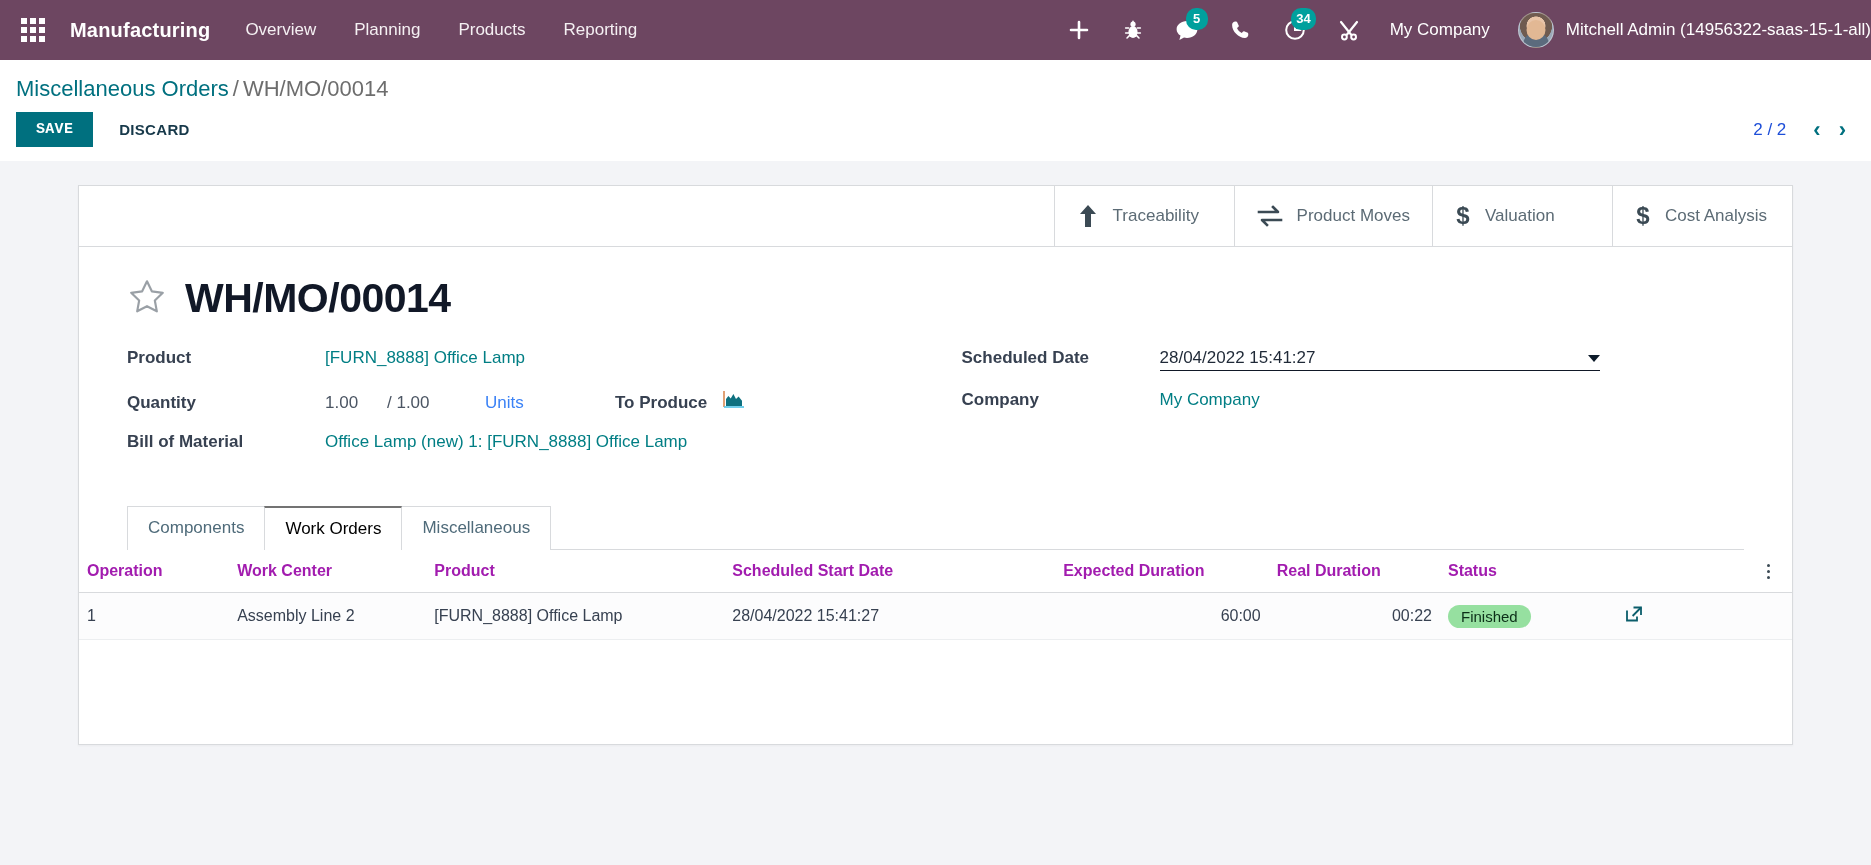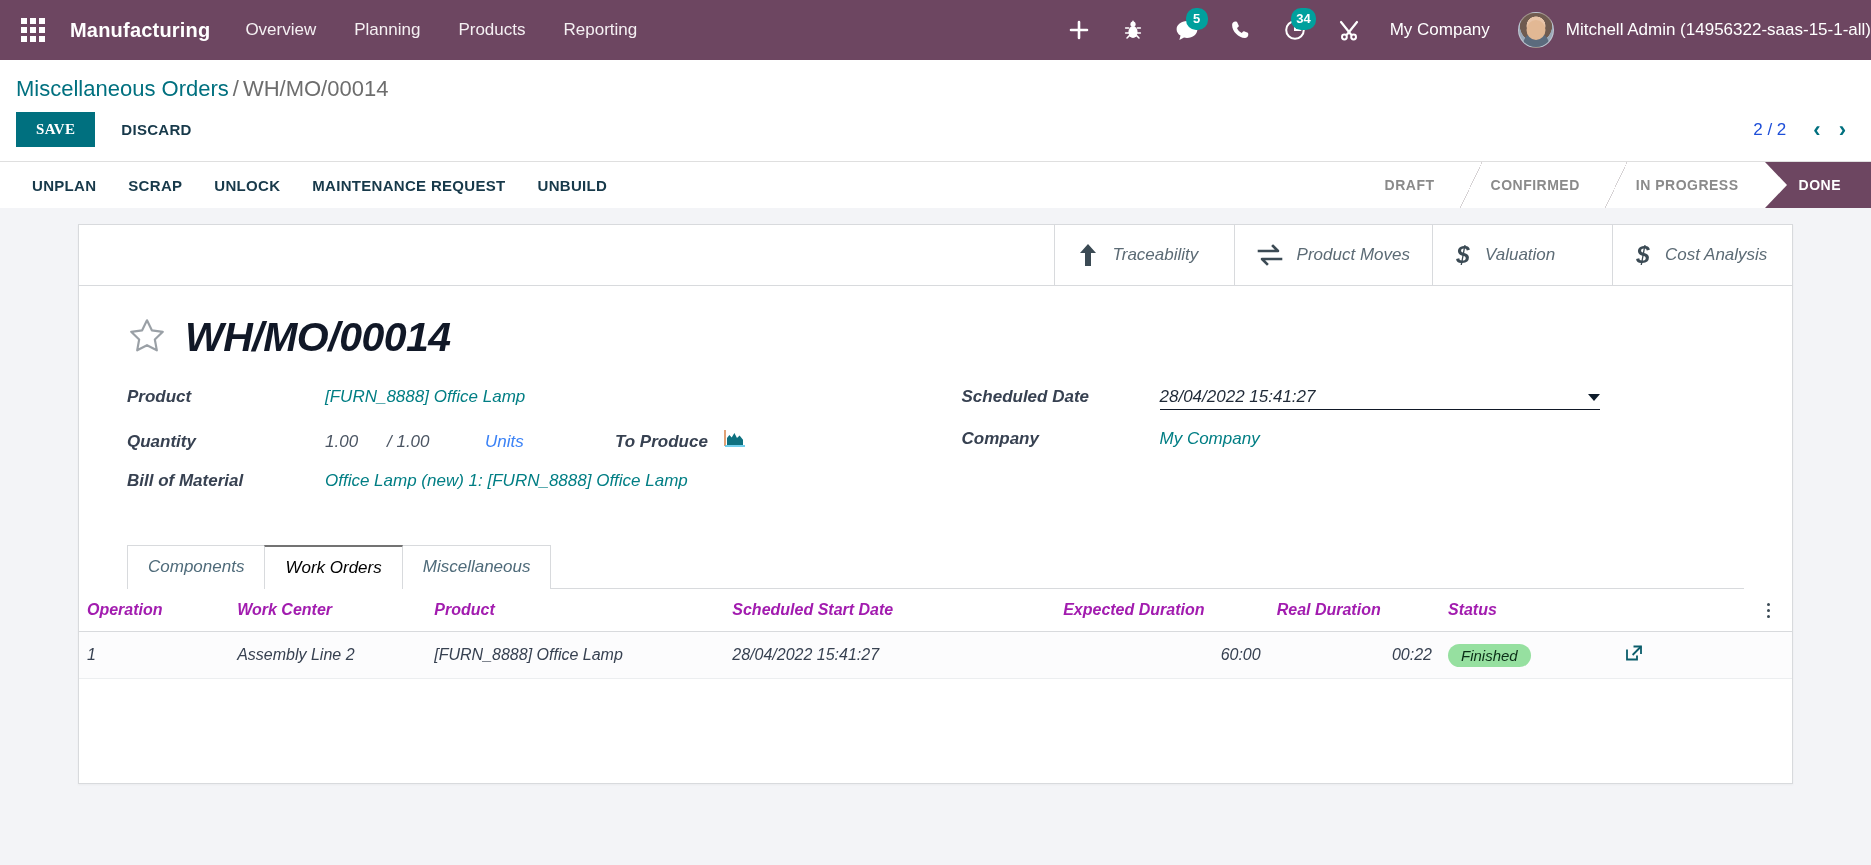--- a/index.html
+++ b/index.html
@@ -62,21 +62,21 @@
   .control-panel { background:#fff; padding: 0 0 0 0; }
   .breadcrumb-row { padding: 16px 16px 0 16px; display:flex; align-items:flex-start; }
   .breadcrumb { font-size: 22px; }
   .bc-link { color:#00707F; cursor:pointer; }
   .bc-sep { color:#6d6d6d; padding: 0 4px; }
   .bc-current { color:#6d6d6d; }
 
   .buttons-row { display:flex; align-items:center; padding: 10px 16px 14px 16px; }
   .btn-save {
     background:#00707F; color:#fff; border:0; font-size:15px; font-weight:700;
-    letter-spacing:.3px; padding: 9px 20px; cursor:pointer; font-family:Liberation Serif, serif;
+    letter-spacing:.3px; padding: 9px 20px; cursor:pointer; font-family:Liberation Mono, monospace;
   }
   .btn-discard {
     background:transparent; border:0; color:#17394A; font-size:15px; font-weight:700;
     letter-spacing:.3px; padding: 9px 18px; margin-left: 8px; cursor:pointer; font-family:inherit;
   }
   .pager { margin-left:auto; display:flex; align-items:center; color:#00707F; }
   .pager-count { font-size:17px; color:#1d4ed8; padding-right:18px; white-space:nowrap;}
   .pager-btn { padding: 0 9px; font-size:22px; line-height:1; cursor:pointer; color:#00707F; font-weight:700;}
 
   
@@ -104,23 +104,22 @@
     background:#6D4661; color:#fff; padding-left: 34px; padding-right: 30px;
   }
   .arrow.done:before {
     background: none; border-left: 22px solid #fff; border-top:23.5px solid transparent;
     border-bottom:23.5px solid transparent; width:0; left:0;
   }
 
   
   .sheet-wrap { padding: 16px 0 0 0; background:#F3F4F7; height: calc(865px - 60px - 108px - 47px); overflow:hidden;}
   .sheet {
-    background:#fff; border:1px solid #d8dadd; margin: 0 78px; box-shadow: 0 1px 2px rgba(0,0,0,.04);
+    background:#fff; border:1px solid #d8dadd; margin: 8px 78px; box-shadow: 0 1px 2px rgba(0,0,0,.04);
     min-height: 560px;
-    font-style: italic;
   }
 
   .smart-row { display:flex; justify-content:flex-end; border-bottom:1px solid #d8dadd; }
   .smart-btn {
     display:flex; align-items:center; gap:14px; padding: 16px 22px; min-width: 180px;
     border-left:1px solid #d8dadd; color:#5c6b75; font-size:17px; cursor:pointer;
     justify-content:flex-start;
   }
   .smart-btn .si { color:#4a5a64; display:flex; align-items:center; }
 
@@ -287,37 +286,20 @@
       <button class="btn-save">SAVE</button>
       <button class="btn-discard">DISCARD</button>
 
       <div class="pager">
         <span class="pager-count">2 / 2</span>
         <span class="pager-btn">‹</span>
         <span class="pager-btn">›</span>
       </div>
     </div>
 
-    <div class="statusbar-row">
-
-      <div class="action-buttons">
-        <button class="action-btn">UNPLAN</button>
-        <button class="action-btn">SCRAP</button>
-        <button class="action-btn">UNLOCK</button>
-        <button class="action-btn">MAINTENANCE REQUEST</button>
-        <button class="action-btn">UNBUILD</button>
-      </div>
-
-      <div class="statusbar">
-        <div class="arrow">DRAFT</div>
-        <div class="arrow">CONFIRMED</div>
-        <div class="arrow">IN PROGRESS</div>
-        <div class="arrow done">DONE</div>
-      </div>
-    </div>
   </div>
 
   <div class="sheet-wrap">
     <div class="sheet">
 
       <div class="smart-row">
 
         <div class="smart-btn">
           <span class="si">
             <svg width="22" height="26" viewBox="0 0 22 26">

